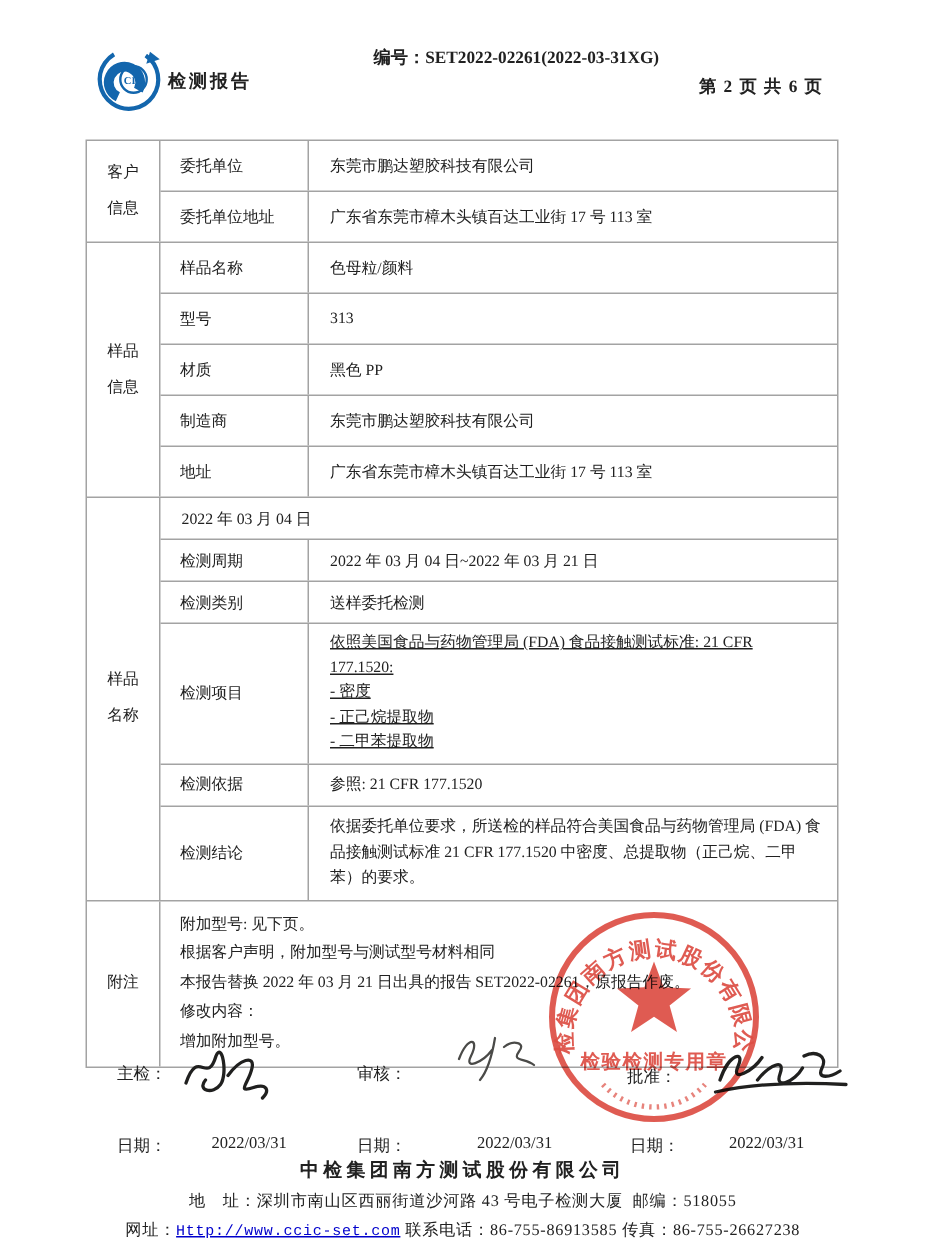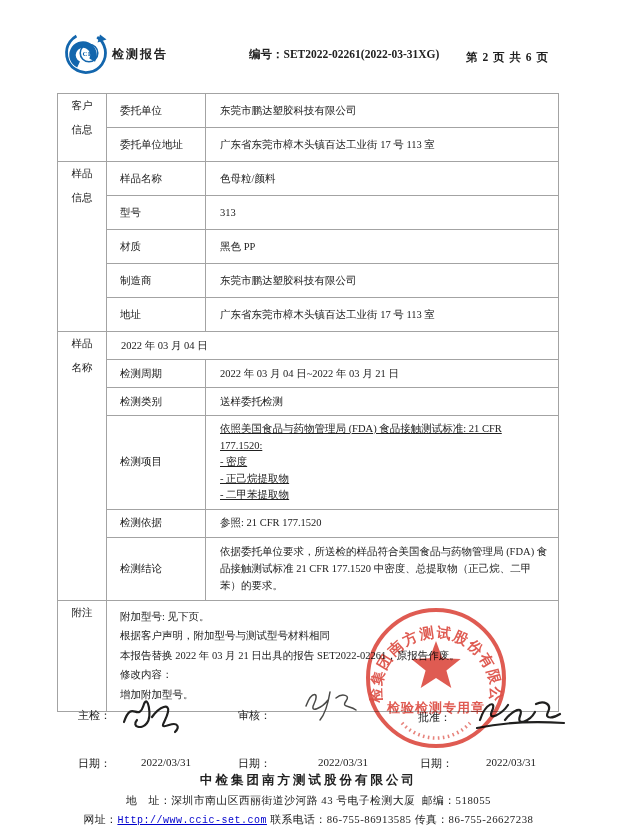--- a/index.html
+++ b/index.html
@@ -3,28 +3,28 @@
 <meta charset="utf-8">
 <style>
   html,body{margin:0;padding:0;background:#ffffff;}
   .page{position:relative;width:617px;height:840px;background:#fff;overflow:hidden;
         font-family:"Liberation Serif","DejaVu Serif",serif;color:#212121;font-size:10.5px;margin-top:16px;}
 
   
   .hdr{position:absolute;left:0;top:0;width:617px;height:77px;}
   .logo{position:absolute;left:63px;top:14px;}
   .hdr-title{position:absolute;left:112px;top:30px;font-size:12px;font-weight:bold;letter-spacing:2px;}
-  .hdr-no{position:absolute;left:205px;top:31px;font-size:11.5px;font-weight:bold;padding-left:44px;}
+  .hdr-no{position:absolute;left:205px;top:15px;font-size:11.5px;font-weight:bold;padding-left:44px;}
   .hdr-page{position:absolute;left:466px;top:34px;font-size:11.5px;font-weight:bold;letter-spacing:1px;}
 
   
   .tbl{position:absolute;left:57px;top:77px;width:502px;border:1px solid #a3a3a3;box-sizing:border-box;background:#fff;}
   .sect{display:flex;border-top:1px solid #a3a3a3;}
   .sect:first-child{border-top:none;}
-  .slabel{flex:0 0 48px;width:48px;border-right:1px solid #a3a3a3;display:flex;align-items:flex-start;justify-content:center;}
+  .slabel{flex:0 0 48px;width:48px;border-right:1px solid #a3a3a3;display:flex;align-items:center;justify-content:center;}
   .slabel span{display:block;width:24px;text-align:center;line-height:24px;}
   .rows{flex:1;display:flex;flex-direction:column;min-width:0;}
   .r{display:flex;border-top:1px solid #a3a3a3;min-height:33px;}
   .r:first-child{border-top:none;}
   .fl{flex:0 0 99px;width:99px;border-right:1px solid #a3a3a3;display:flex;align-items:center;
       padding-left:13px;box-sizing:border-box;}
   .fv{flex:1;display:flex;align-items:center;padding-left:14px;padding-right:8px;box-sizing:border-box;min-width:0;}
   .sect-test .r{min-height:27px;}
   .fv.block{display:block;padding-top:5px;padding-bottom:5px;line-height:16.5px;text-decoration:underline;}
   .fv.concl{display:block;padding-top:5px;padding-bottom:6px;line-height:17px;}

